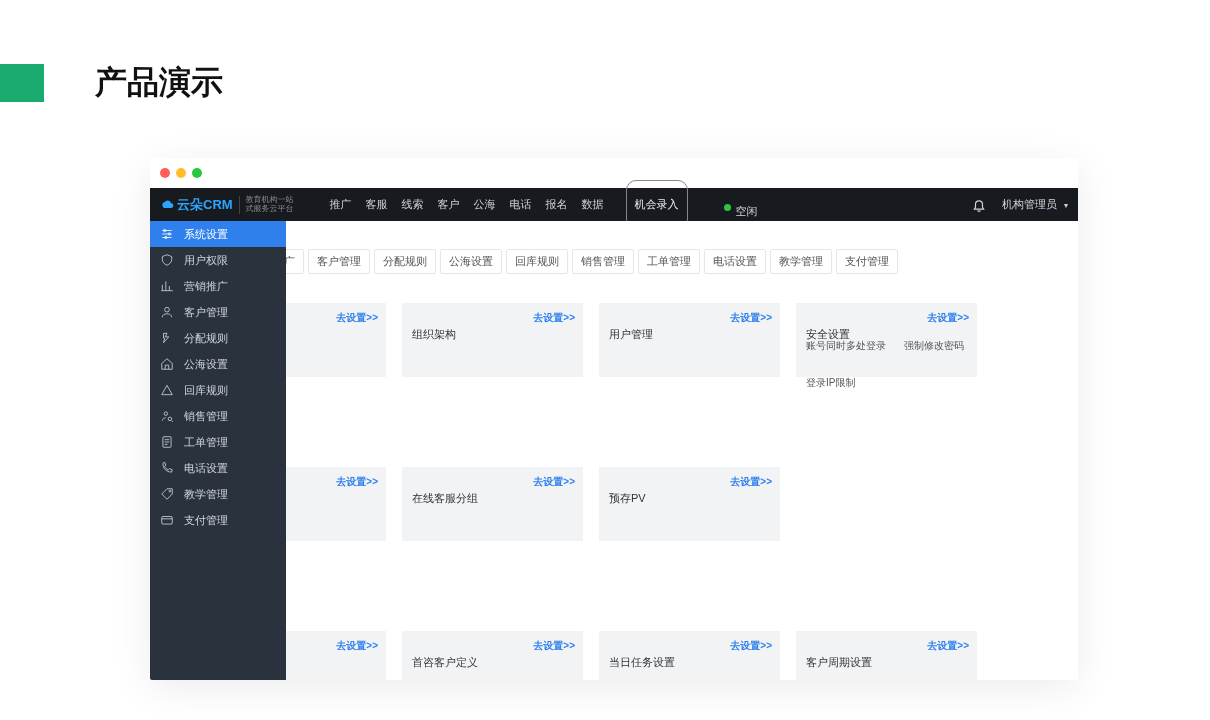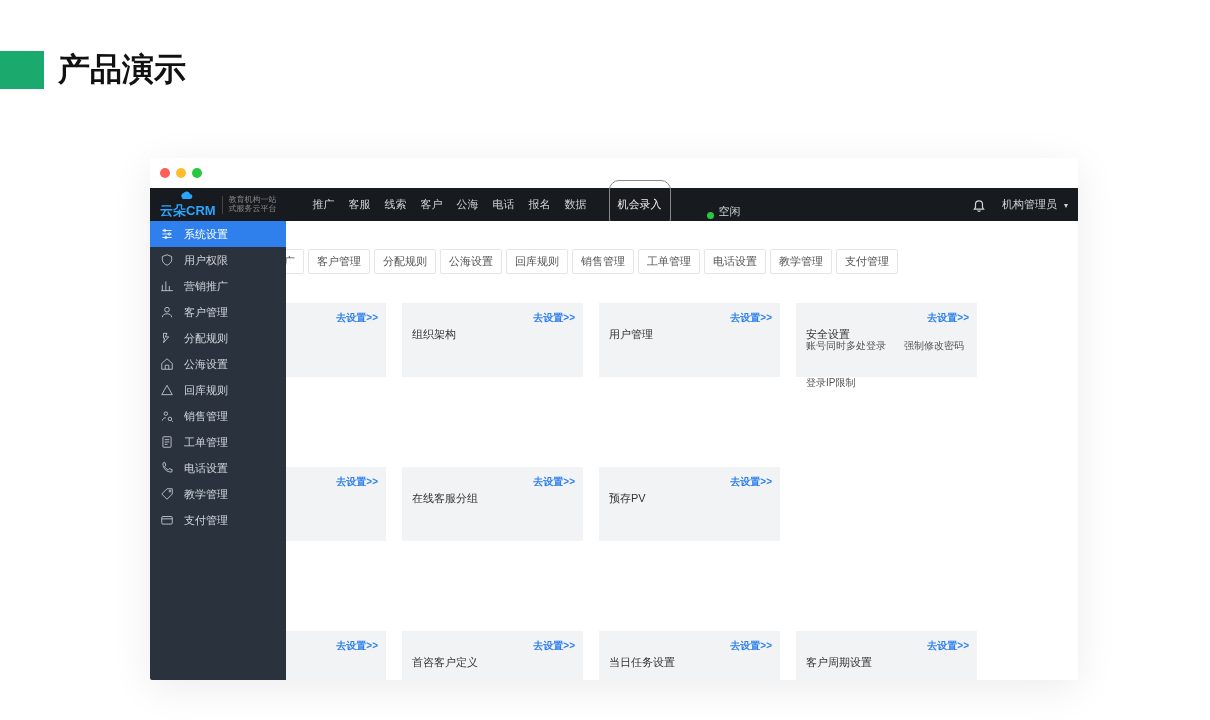--- a/index.html
+++ b/index.html
@@ -7,22 +7,22 @@
     font-family: "PingFang SC","Hiragino Sans GB","Microsoft YaHei",Arial,sans-serif;
     background:#fff;
     width:1210px;
     height:720px;
     overflow:hidden;
     color:#333;
   }
   
   .slide-title{
     position:absolute;
-    top:48px; left:0;
-    display:flex; align-items:center;
+    top:61px; left:0;
+    display:flex; align-items:center;gap:37px;
   }
   .slide-title .bar{ width:44px; height:38px; background:#1aaa6e; }
   .slide-title .main-t{ font-size:32px; font-weight:700; margin-left:14px; color:#111; }
   .slide-title .sub-t{ font-size:26px; color:#9a9a9a; margin-left:14px; }
 
   
   .window{
     position:absolute;
     top:158px; left:150px;
     width:928px; height:522px;
@@ -36,28 +36,28 @@
     height:30px; background:#fff; display:flex; align-items:center; padding:0 10px;
   }
   .dot{ width:10px; height:10px; border-radius:50%; margin-right:6px; }
   .dot.r{background:#ff5f57;} .dot.y{background:#febc2e;} .dot.g{background:#28c840;}
 
   .topnav{
     height:33px; background:#171b20; color:#c9ccd0; display:flex; align-items:center; font-size:11px;
     padding:0 10px;
   }
   .brand{ display:flex; align-items:center; margin-right:8px;}
-  .brand .cloud{ color:#2aa6ff; font-weight:700; font-size:13px; display:flex; align-items:center;flex-direction:column;}
+  .brand .cloud{ color:#2aa6ff; font-weight:700; font-size:13px; display:flex; align-items:center;}
   .brand .cloud svg{ margin-right:3px;}
   .brand .sep{ width:1px; height:18px; background:#444; margin:0 6px;}
   .brand .tag{ color:#888; font-size:8px; line-height:1.1;}
   .nav-items{ display:flex; gap:14px; margin-left:28px;}
   .nav-items span{cursor:pointer; color:#d0d3d7;}
   .rec-btn{ border:1px solid #888; border-radius:10px; padding:16px 8px; margin-left:22px; color:#eee;}
-  .status{ display:flex; align-items:flex-end; margin-left:36px; color:#d0d3d7;margin-top:13px;}
+  .status{ display:flex; align-items:flex-start; margin-left:36px; color:#d0d3d7;margin-top:13px;}
   .status .led{ width:7px; height:7px; border-radius:50%; background:#28c840; margin-right:5px;}
   .top-right{ margin-left:auto; display:flex; align-items:center; gap:16px; color:#d0d3d7;}
   .top-right .chev{ font-size:8px; margin-left:4px;}
   .bell-icon svg{display:block;}
 
   .body{ flex:1; position:relative; display:flex; overflow:hidden;}
 
   .sidebar{ width:136px; background:#2a333d; color:#cfd5dc; font-size:11px; overflow:hidden;}
   .side-item{ height:26px; display:flex; align-items:center; padding:0 10px; gap:10px; cursor:pointer;}
   .side-item.active{ background:#2f80ed; color:#fff;}

